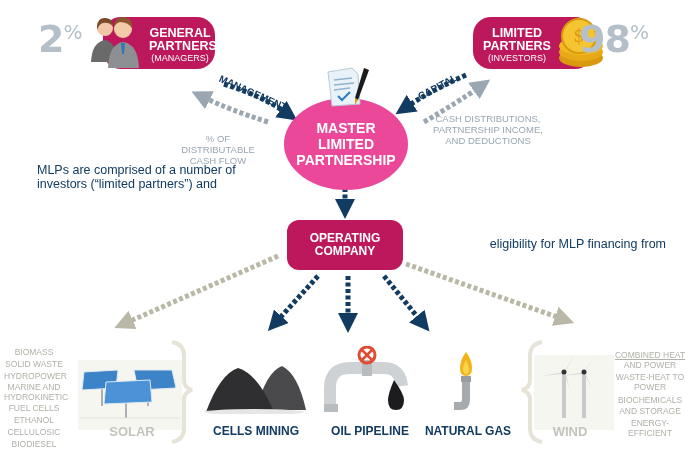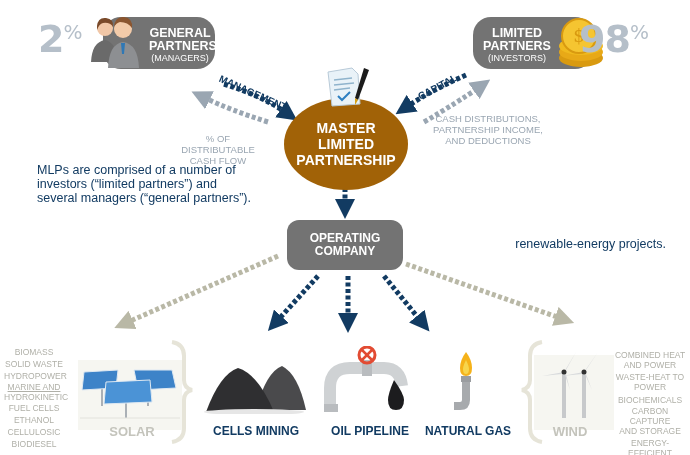--- a/index.html
+++ b/index.html
@@ -1,20 +1,20 @@
 <!DOCTYPE html>
 <html><head>
 <meta charset="utf-8">
 <style>
   html, body { margin:0; padding:0; background:#ffffff; }
   body { width:690px; height:455px; position:relative; overflow:hidden; font-family:"Liberation Sans", sans-serif; }
   .abs { position:absolute; }
   .pct { font-family:"DejaVu Sans", sans-serif; font-weight:bold; color:#b5bfc9; font-size:38px; letter-spacing:-1px; line-height:1; }
   .pct sup { font-size:20px; vertical-align:top; position:relative; top:2px; font-weight:normal; }
-  .pill { background:#737373; color:#fff; border-radius:18px; text-align:center; font-weight:bold; font-size:12.5px; line-height:13px; }
+  .pill { background:#be185d; color:#fff; border-radius:18px; text-align:center; font-weight:bold; font-size:12.5px; line-height:13px; }
   .pill .sub { font-size:9px; font-weight:normal; display:block; line-height:11px; }
   .small-grey { font-size:9.5px; color:#9aa6b2; text-align:center; line-height:11px; text-transform:uppercase; }
   .arrowlabel { font-size:10px; font-weight:bold; color:#123b62; }
   .note { font-size:12.5px; color:#123b62; line-height:14px; }
   .listgrey { font-size:8.5px; color:#b0b0a8; text-align:center; line-height:12px; }
   .cap { font-size:12px; font-weight:bold; color:#123b62; text-align:center; }
   .capgrey { font-size:13px; font-weight:bold; color:#c4c4bc; text-align:center; }
   svg { position:absolute; left:0; top:0; }
 </style>
 </head>
@@ -104,21 +104,21 @@
   <div>% OF</div>
   <div>DISTRIBUTABLE</div>
   <div>CASH FLOW</div>
 </div>
 <div class="abs small-grey" style="left:433px;top:113px;width:110px;">
   <div>CASH DISTRIBUTIONS,</div>
   <div>PARTNERSHIP INCOME,</div>
   <div>AND DEDUCTIONS</div>
 </div>
 
-<div class="abs" style="left:284px;top:98px;width:124px;height:92px;border-radius:50%;background:#a16207;">
+<div class="abs" style="left:284px;top:98px;width:124px;height:92px;border-radius:50%;background:#ec4899;">
   <div style="position:absolute;left:0;right:0;top:22px;text-align:center;color:#fff;font-weight:bold;font-size:14px;line-height:16px;">
     <div>MASTER</div>
     <div>LIMITED</div>
     <div>PARTNERSHIP</div>
   </div>
 </div>
 <svg class="abs" style="left:326px;top:66px;" width="46" height="42">
   <path d="M2,6 L26,2 L32,8 L34,38 L6,40z" fill="#e9f2f8" stroke="#b8cad8" stroke-width="1"></path>
   <line x1="8" y1="14" x2="26" y2="12" stroke="#8fb3cc" stroke-width="1.5"></line>
   <line x1="8" y1="19" x2="28" y2="17" stroke="#8fb3cc" stroke-width="1.5"></line>
@@ -131,45 +131,43 @@
 <div class="abs pill" style="left:287px;top:220px;width:116px;height:50px;border-radius:12px;font-size:12px;">
   <div style="padding-top:12px;">
     <div>OPERATING</div>
     <div>COMPANY</div>
   </div>
 </div>
 
 <div class="abs note" style="left:37px;top:163px;">
   <div>MLPs are comprised of a number of</div>
   <div>investors (“limited partners”) and</div>
-  <div>several managers (“general partners”).</div>
 </div>
 <div class="abs note" style="left:470px;top:237px;width:196px;text-align:right;">
-  <div>renewable-energy projects.</div>
+  <div>eligibility for MLP financing from</div>
 </div>
 
 <div class="abs listgrey" style="left:4px;top:346px;width:60px;">
   <div>BIOMASS</div>
   <div>SOLID WASTE</div>
   <div>HYDROPOWER</div>
-  <div style="line-height:10px;text-decoration:underline;">MARINE AND</div>
+  <div style="line-height:10px;">MARINE AND</div>
   <div style="line-height:10px;">HYDROKINETIC</div>
   <div>FUEL CELLS</div>
   <div>ETHANOL</div>
   <div>CELLULOSIC</div>
   <div>BIODIESEL</div>
 </div>
 
 <div class="abs listgrey" style="left:612px;top:350px;width:76px;">
-  <div style="line-height:10px;">COMBINED HEAT</div>
+  <div style="line-height:10px;text-decoration:underline;">COMBINED HEAT</div>
   <div style="line-height:10px;margin-bottom:2px;">AND POWER</div>
   <div style="line-height:10px;">WASTE-HEAT TO</div>
   <div style="line-height:10px;margin-bottom:2px;">POWER</div>
   <div>BIOCHEMICALS</div>
-  <div style="line-height:10px;">CARBON CAPTURE</div>
   <div style="line-height:10px;margin-bottom:2px;">AND STORAGE</div>
   <div style="line-height:10px;">ENERGY-EFFICIENT</div>
 
 </div>
 
 <svg class="abs" style="left:80px;top:362px;" width="100" height="60">
   <line x1="22" y1="22" x2="22" y2="44" stroke="#aab0b6" stroke-width="2"></line>
   <line x1="68" y1="22" x2="68" y2="44" stroke="#aab0b6" stroke-width="2"></line>
   <line x1="46" y1="32" x2="46" y2="56" stroke="#aab0b6" stroke-width="2"></line>
   <path d="M4,10 L38,8 L36,26 L2,28z" fill="#3d83c8" stroke="#dfe9f2" stroke-width="1"></path>

